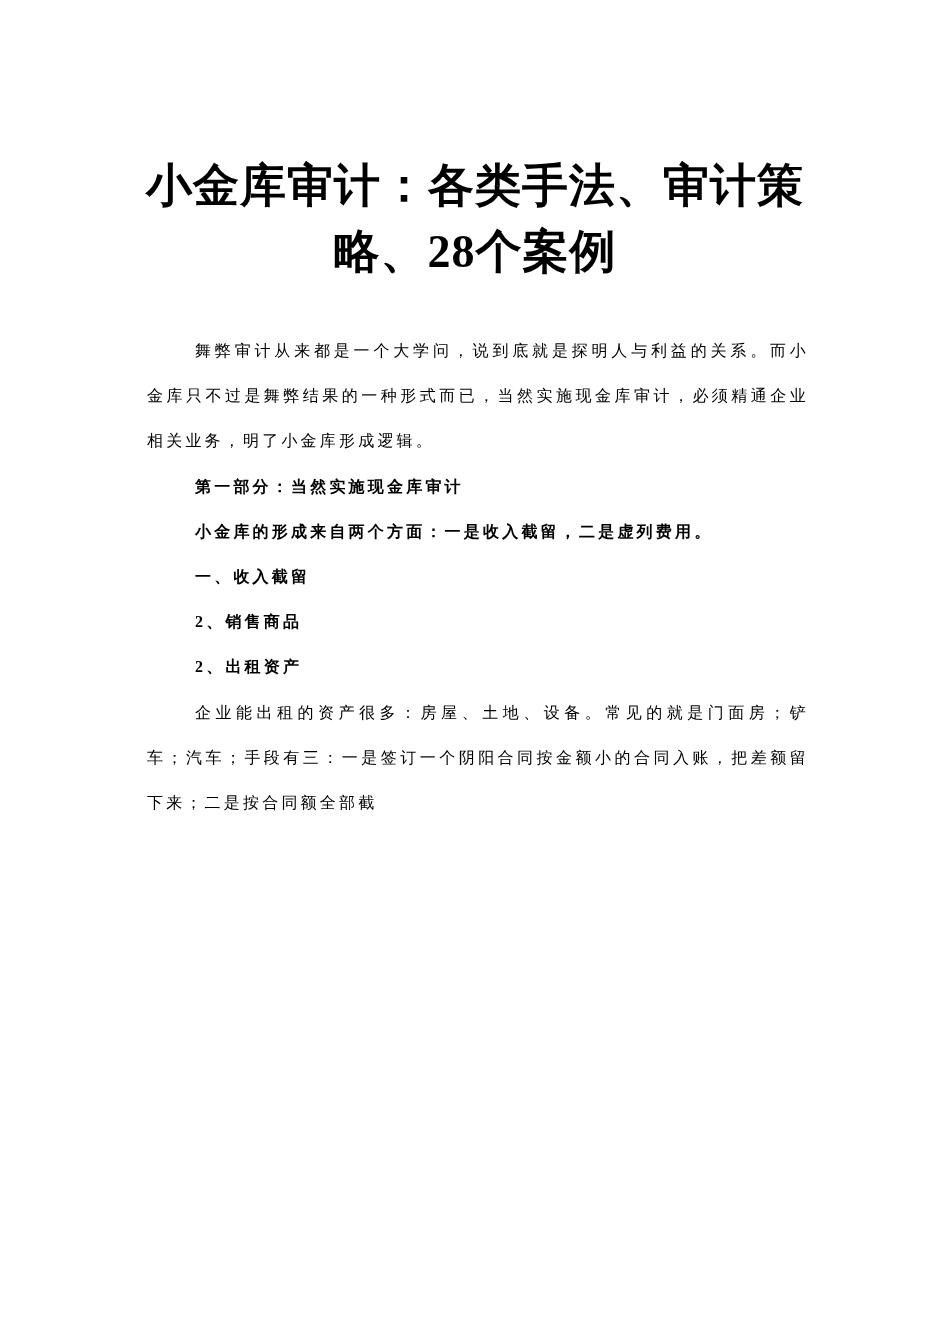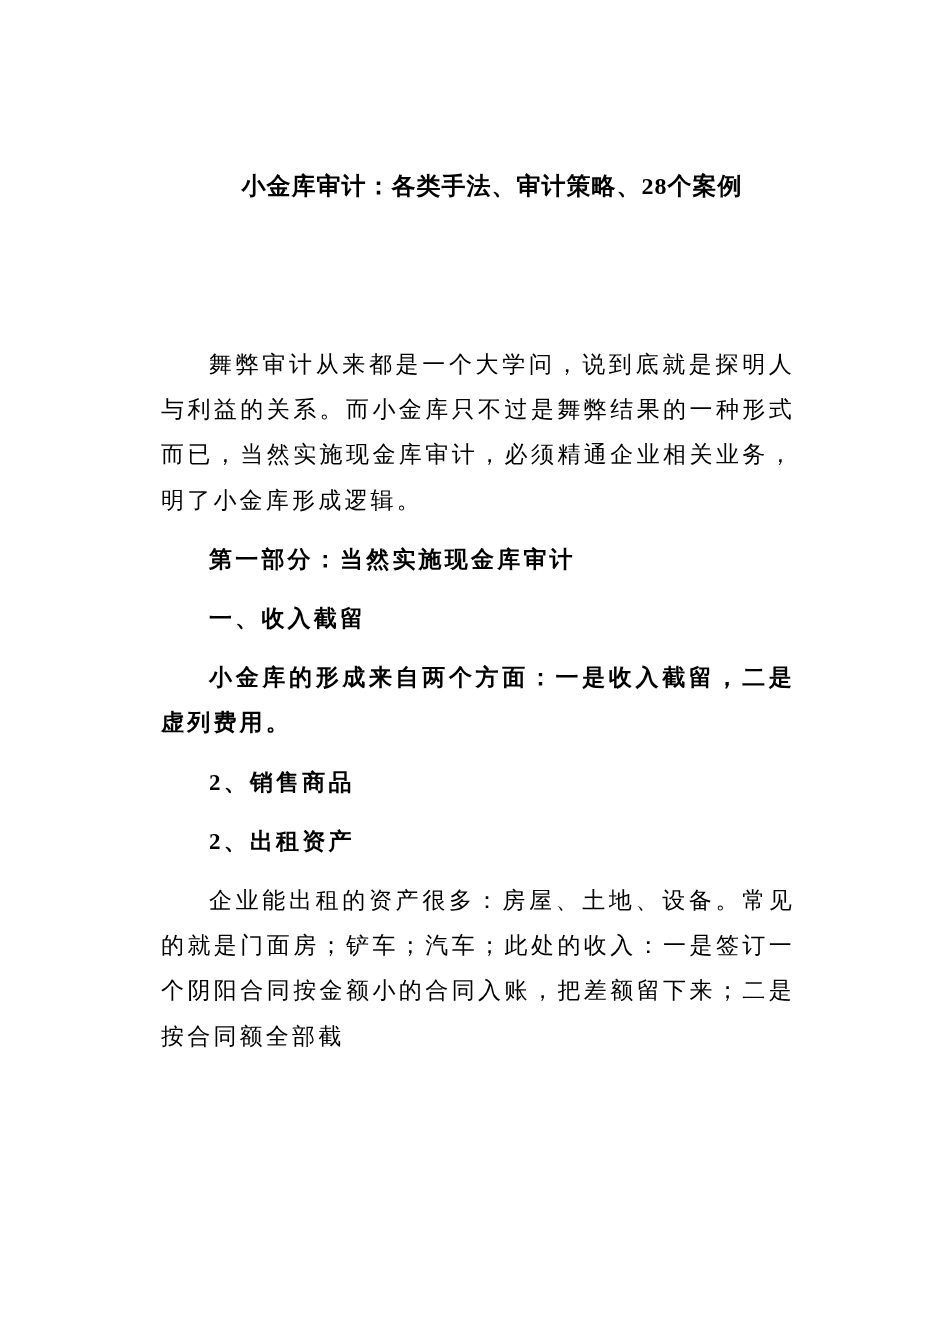--- a/index.html
+++ b/index.html
@@ -17,40 +17,40 @@
   }
   .page {
     position: absolute;
     left: 0; top: 0;
     width: 950px;
     height: 1344px;
     background: #ffffff;
   }
   .title {
     position: absolute;
-    left: 162px;
+    left: 145px;
     width: 660px;
     text-align: center;
     font-family: "Liberation Serif", "DejaVu Serif", serif;
     font-weight: bold;
-    font-size: 24px;
+    font-size: 46px;
     line-height: 66px;
     top: 153px;
     margin: 0;
     letter-spacing: 1px;
   }
   .body-text {
     position: absolute;
     left: 147px;
     width: 662px;
     top: 328px;
   }
   .para {
-    margin: 14px;
-    font-size: 23px;
+    margin: 0;
+    font-size: 16px;
     line-height: 45.2px;
     letter-spacing: 3.2px;
     text-indent: 48px;
     text-align: justify;
     font-weight: normal;
     font-family: "DejaVu Sans", "Liberation Sans", sans-serif;
   }
   .para.bold-sans {
     font-weight: bold;
   }
@@ -61,19 +61,19 @@
 </style>
 </head>
 <body>
 
 <div class="page">
   <h1 class="title">小金库审计：各类手法、审计策略、28个案例</h1>
 
   <div class="body-text">
     <p class="para">舞弊审计从来都是一个大学问，说到底就是探明人与利益的关系。而小金库只不过是舞弊结果的一种形式而已，当然实施现金库审计，必须精通企业相关业务，明了小金库形成逻辑。</p>
     <p class="para bold-sans">第一部分：当然实施现金库审计</p>
+    <p class="para bold-sans">小金库的形成来自两个方面：一是收入截留，二是虚列费用。</p>
     <p class="para bold-sans">一、收入截留</p>
-    <p class="para bold-sans">小金库的形成来自两个方面：一是收入截留，二是虚列费用。</p>
     <p class="para bold-serif">2、销售商品</p>
     <p class="para bold-serif">2、出租资产</p>
-    <p class="para">企业能出租的资产很多：房屋、土地、设备。常见的就是门面房；铲车；汽车；此处的收入：一是签订一个阴阳合同按金额小的合同入账，把差额留下来；二是按合同额全部截</p>
+    <p class="para">企业能出租的资产很多：房屋、土地、设备。常见的就是门面房；铲车；汽车；手段有三：一是签订一个阴阳合同按金额小的合同入账，把差额留下来；二是按合同额全部截</p>
   </div>
 </div>
 
 </body></html>

